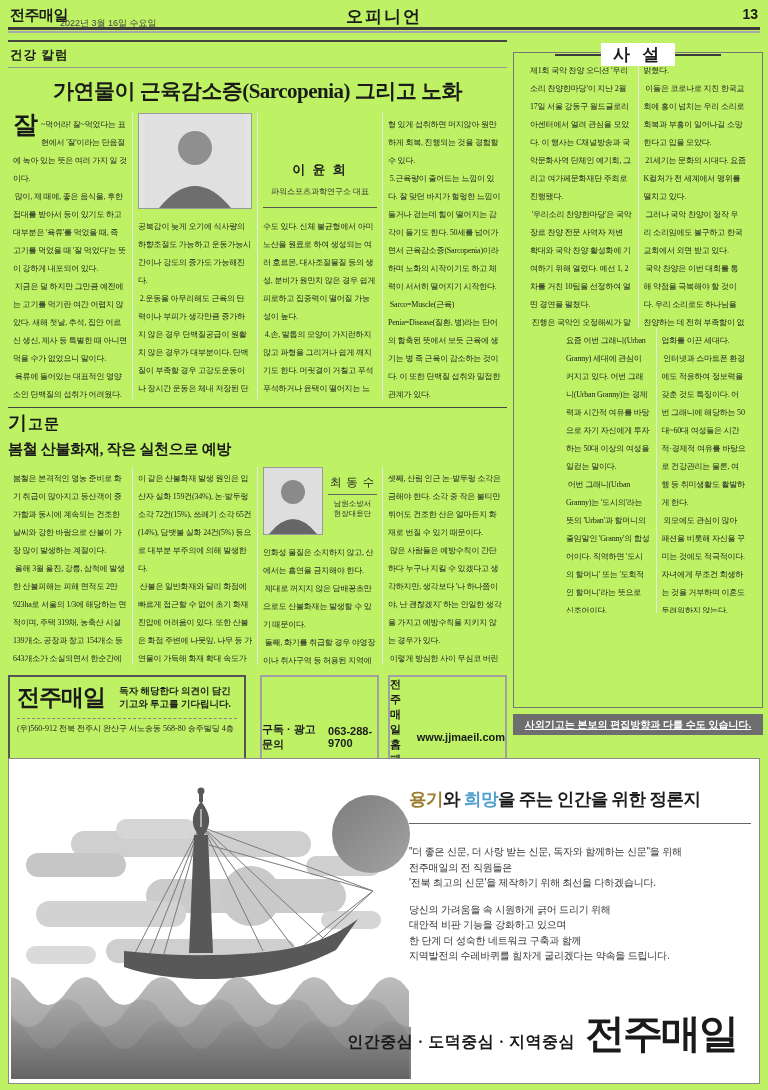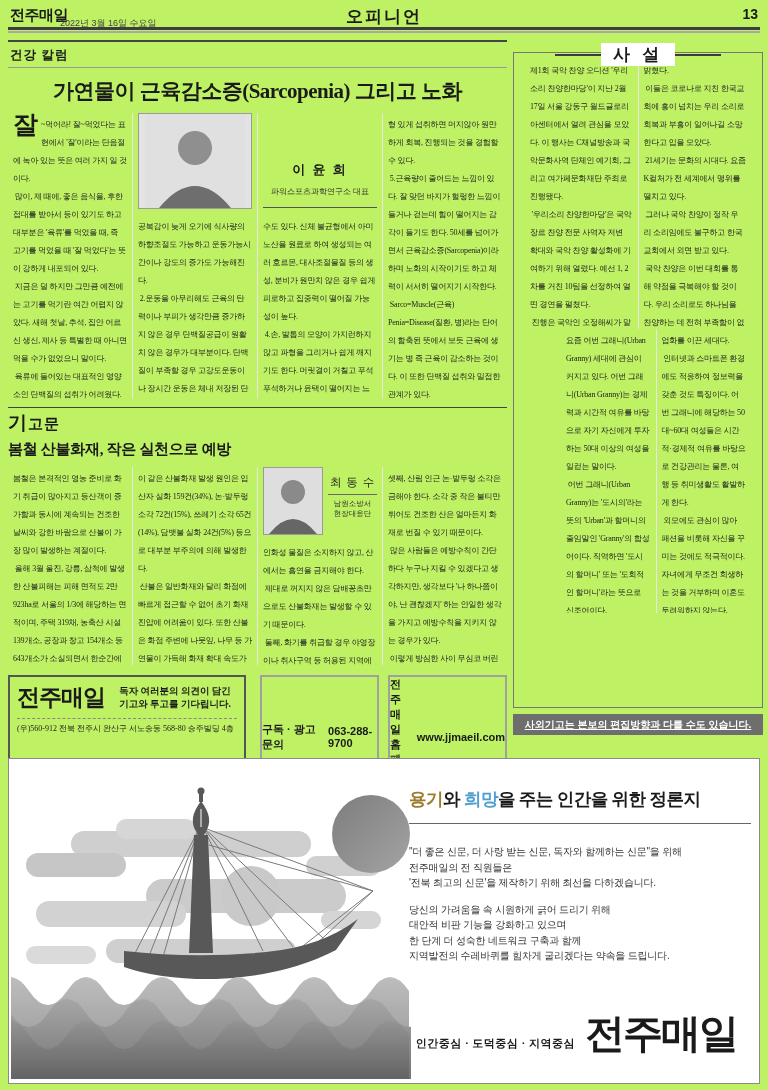--- a/index.html
+++ b/index.html
@@ -74,21 +74,21 @@
   
   .adbox{position:absolute;left:8px;top:758px;width:752px;height:326px;border:1px solid #8a8a8a;box-sizing:border-box;background:#fff;}
   .ad-ill{position:absolute;left:2px;top:2px;width:400px;height:318px;}
   .ad-text{position:absolute;left:400px;top:28px;width:342px;}
   .ad-title{font-size:17.5px;font-weight:bold;letter-spacing:-0.5px;border-bottom:1px solid #666;
             padding-bottom:12px;margin-bottom:20px;}
   .w1{color:var(--gold,#9c7c2e);} .w2{color:var(--blue,#4fa0cf);text-align:right;}
   .ad-p{font-size:10px;line-height:15.5px;color:#333;white-space:pre-wrap;margin-bottom:11px;
         font-family:"Liberation Sans",sans-serif;letter-spacing:-0.2px;}
   .ad-foot{position:absolute;right:22px;bottom:22px;display:flex;align-items:baseline;gap:10px;}
-  .ad-slogan{font-size:11px;font-weight:bold;letter-spacing:0.5px;}
+  .ad-slogan{font-size:16px;font-weight:bold;letter-spacing:0.5px;}
   .ad-logo{font-size:40px;font-weight:bold;letter-spacing:-2px;font-family:"Liberation Sans",sans-serif;}
 </style>
 </head>
 <body>
 
 <div class="page">
 
   <div class="hdr">
     <span class="brand">전주매일</span>
     <span class="date">2022년 3월 16일 수요일</span>
@@ -186,21 +186,21 @@
  이렇게 방심한 사이 무심코 버린 담배꽁초는 순식간에 많은 사람들의 터전을 집어삼키고, 푸르던 산을 까만 잿가루로 덮어버릴 것이다.
  이젠 '나 하나쯤이야, 난 괜찮겠지'가 아니라 '나 먼저 조심해야지'라는 생각으로 우리 모두가 작은 불씨 하나조차도 주의하고 또 주의해 산불을 예방하는 안전지킴이가 되었으면 한다.</span>
         </div>
       </div>
     </div>
 
     <div class="bottomrow">
       <div class="readerbox">
         <div class="rb-top">
           <span class="rb-logo">전주매일</span>
-          <span class="rb-msg">독자 여러분의 의견이 담긴
+          <span class="rb-msg">독자 해당한다 의견이 담긴
 기고와 투고를 기다립니다.</span>
         </div>
         <div class="rb-div"></div>
         <div class="rb-addr">(우)560-912 전북 전주시 완산구 서노송동 568-80 승주빌딩 4층</div>
       </div>
       <div class="contacts">
         <div class="cbox">
           <span class="lb">구독 · 광고문의</span>
           <span class="vl">063-288-9700</span>
         </div>

